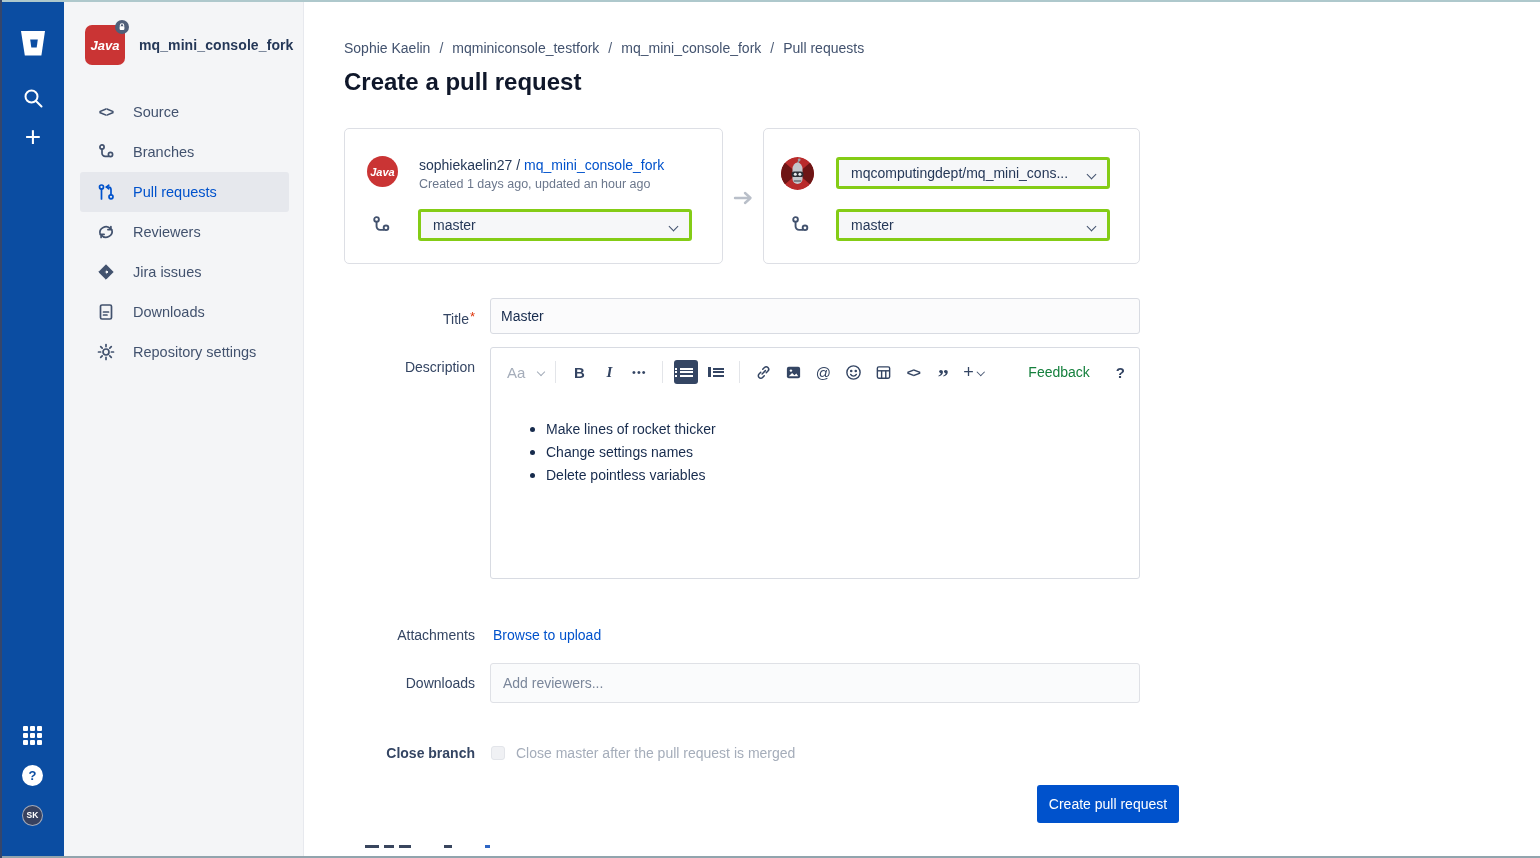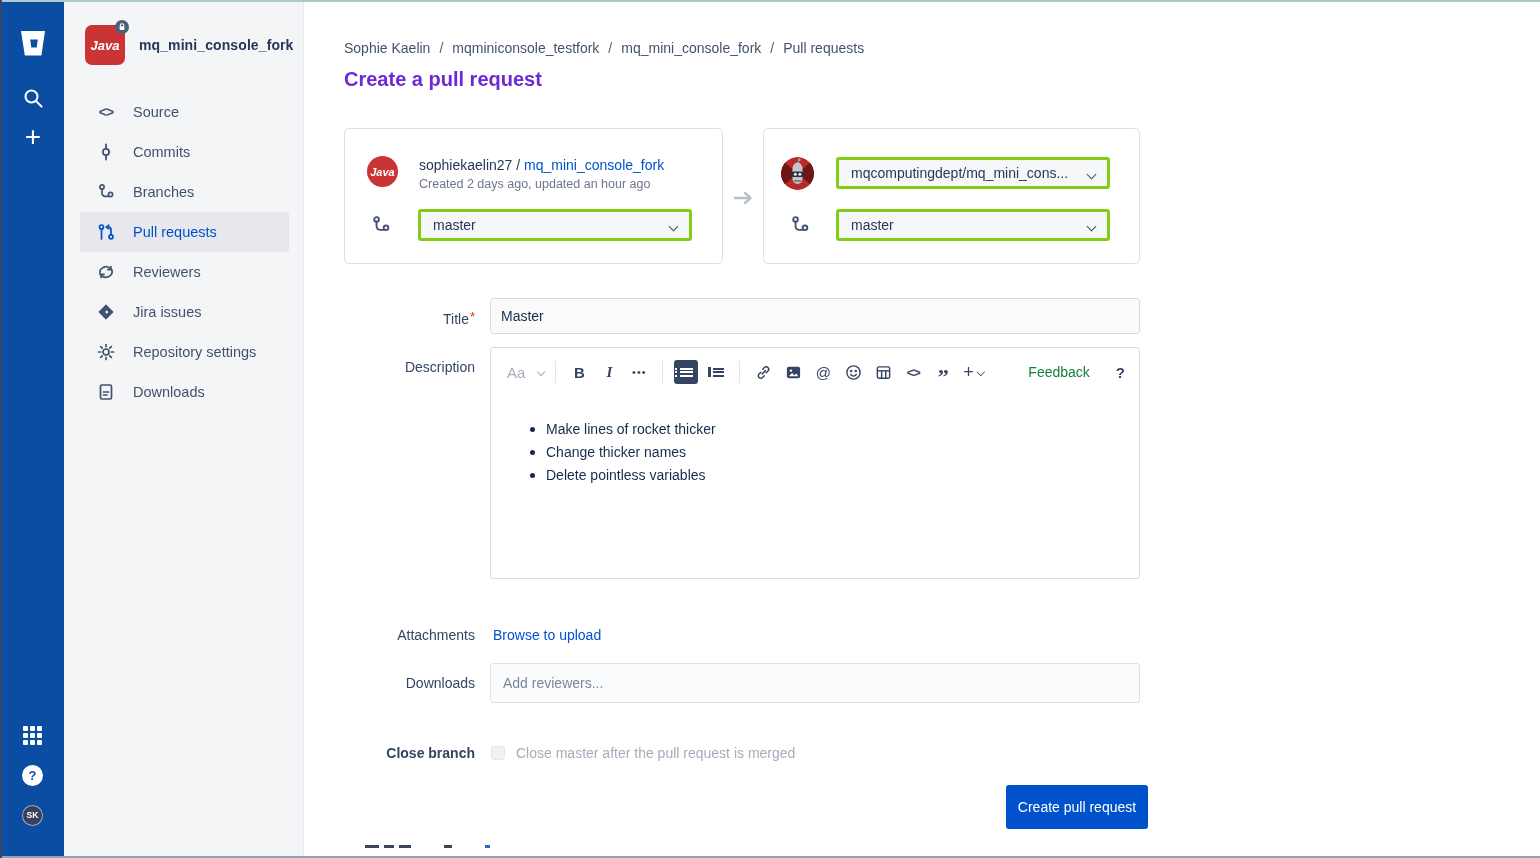--- a/index.html
+++ b/index.html
@@ -38,21 +38,21 @@
   .nav-item.active .nlabel { color:#0052cc; }
   .nav-item.active .nicon { color:#0052cc; }
   .nicon svg { stroke:currentColor; }
   .src-glyph { font-size:14px; font-weight:700; letter-spacing:-1px; color:inherit; }
 
   
   .main { position:absolute; left:304px; top:0; width:1236px; height:858px; background:#fff; }
   .breadcrumb { position:absolute; left:40px; top:40px; font-size:14px; color:#42526e; display:flex; gap:9px; }
   .breadcrumb .crumb { cursor:pointer; }
   .breadcrumb .sep { color:#505f79; }
-  .page-title { position:absolute; left:40px; top:68px; font-size:20px; font-weight:600; color:#6d28d9; }
+  .page-title { position:absolute; left:40px; top:68px; font-size:24px; font-weight:600; color:#0f172a; }
 
   
   .card { position:absolute; background:#fff; border:1px solid #dddfe5; border-radius:5px; }
   .card-src { left:40px; top:128px; width:379px; height:136px; }
   .card-dst { left:459px; top:128px; width:377px; height:136px; }
   .merge-arrow { position:absolute; left:428px; top:186px; width:24px; height:24px; color:#b9bfc9; }
 
   .avatar-java { position:absolute; left:22px; top:27px; width:31px; height:31px; background:#ca3434; border-radius:50%; color:#fff; font-size:11px; font-weight:700; font-style:italic; display:flex; align-items:center; justify-content:center; }
   .src-line1 { position:absolute; left:74px; top:28px; font-size:14px; color:#253858; white-space:nowrap; }
   .src-line1 a { color:#0052cc; text-decoration:none; cursor:pointer; }
@@ -101,21 +101,21 @@
   .attach-label { top:627px; }
   .browse-link { position:absolute; left:189px; top:627px; font-size:14px; color:#0052cc; cursor:pointer; }
   .rev-label { top:675px; }
   .rev-input { position:absolute; left:186px; top:663px; width:650px; height:40px; background:#fafbfc; border:1px solid #dfe1e6; border-radius:3px; padding:0 12px; font-size:14px; color:#172b4d; font-family:"Liberation Sans", sans-serif; }
   .rev-input::placeholder { color:#7a869a; }
 
   .close-label { top:745px; font-weight:700; }
   .cb { position:absolute; left:187px; top:746px; width:14px; height:14px; background:#f0f1f4; border:1px solid #e3e5ea; border-radius:3px; cursor:default; }
   .cb-text { position:absolute; left:212px; top:745px; font-size:14px; color:#a5adba; }
 
-  .submit-btn { position:absolute; left:702px; top:785px; width:142px; height:44px; background:#0052cc; border:none; border-radius:3px; color:#fff; font-size:14px; font-family:"Liberation Sans", sans-serif; cursor:pointer;text-align:center; }
+  .submit-btn { position:absolute; left:733px; top:785px; width:142px; height:38px; background:#0052cc; border:none; border-radius:3px; color:#fff; font-size:14px; font-family:"Liberation Sans", sans-serif; cursor:pointer;text-align:center; }
 
   .clip-frag { position:absolute; left:61px; top:845px; display:flex; gap:5px; }
   .clip-frag i { display:block; height:3px; background:#39465e; }
   .clip-frag i.b { background:#2f66c4; }
 </style>
 </head>
 <body>
 
 <div class="stage">
   <div class="edge-top"></div>
@@ -166,30 +166,20 @@
 
     <div class="nav">
       <div class="nav-item">
         <span class="nicon">
             <span class="src-glyph">&lt;&gt;</span>
           </span>
         <span class="nlabel">Source</span>
       </div>
       <div class="nav-item">
         <span class="nicon">
-          <svg width="18" height="18" viewBox="0 0 18 18" fill="none" stroke-width="1.8" stroke-linecap="round">
-              <line x1="9" y1="1.5" x2="9" y2="5.2"></line>
-              <circle cx="9" cy="9" r="3.1"></circle>
-              <line x1="9" y1="12.8" x2="9" y2="16.5"></line>
-            </svg>
-        </span>
-        <span class="nlabel">Commits</span>
-      </div>
-      <div class="nav-item">
-        <span class="nicon">
           <svg width="18" height="18" viewBox="0 0 18 18" fill="none" stroke-width="1.7" stroke-linecap="round">
               <circle cx="5" cy="4" r="2.1"></circle>
               <circle cx="13.5" cy="11.5" r="2.1"></circle>
               <path d="M5 6.2 v4 a3.2 3.2 0 0 0 3.2 3.2 h3"></path>
             </svg>
         </span>
         <span class="nlabel">Branches</span>
       </div>
       <div class="nav-item active">
         <span class="nicon">
@@ -215,47 +205,47 @@
         <span class="nlabel">Reviewers</span>
       </div>
       <div class="nav-item">
         <span class="nicon">
           <svg width="18" height="18" viewBox="0 0 18 18">
               <path d="M9 1.8 L16.2 9 L9 16.2 L1.8 9 Z" fill="#42526e"></path>
               <path d="M7.6 9 L9.8 6.8 L12 9 L9.8 11.2 Z" fill="#f4f5f7"></path>
             </svg>
         </span>
         <span class="nlabel">Jira issues</span>
+      </div>
+      <div class="nav-item">
+        <span class="nicon">
+          <svg width="18" height="18" viewBox="0 0 18 18" fill="none" stroke-width="1.7" stroke-linecap="round">
+              <rect x="3.5" y="2" width="11" height="14" rx="1.5"></rect>
+              <line x1="6.5" y1="9" x2="11.5" y2="9"></line>
+              <line x1="6.5" y1="12" x2="10" y2="12"></line>
+            </svg>
+        </span>
+        <span class="nlabel">Downloads</span>
       </div>
       <div class="nav-item">
         <span class="nicon">
           <svg width="18" height="18" viewBox="0 0 18 18" fill="none" stroke-width="1.7" stroke-linecap="round">
               <circle cx="9" cy="9" r="3"></circle>
               <line x1="9" y1="1.5" x2="9" y2="3.6"></line>
               <line x1="9" y1="14.4" x2="9" y2="16.5"></line>
               <line x1="1.5" y1="9" x2="3.6" y2="9"></line>
               <line x1="14.4" y1="9" x2="16.5" y2="9"></line>
               <line x1="3.7" y1="3.7" x2="5.2" y2="5.2"></line>
               <line x1="12.8" y1="12.8" x2="14.3" y2="14.3"></line>
               <line x1="3.7" y1="14.3" x2="5.2" y2="12.8"></line>
               <line x1="12.8" y1="5.2" x2="14.3" y2="3.7"></line>
             </svg>
         </span>
         <span class="nlabel">Repository settings</span>
       </div>
-      <div class="nav-item">
-        <span class="nicon">
-          <svg width="18" height="18" viewBox="0 0 18 18" fill="none" stroke-width="1.7" stroke-linecap="round">
-              <rect x="3.5" y="2" width="11" height="14" rx="1.5"></rect>
-              <line x1="6.5" y1="9" x2="11.5" y2="9"></line>
-              <line x1="6.5" y1="12" x2="10" y2="12"></line>
-            </svg>
-        </span>
-        <span class="nlabel">Downloads</span>
-      </div>
     </div>
   </div>
 
   <div class="main">
     <div class="breadcrumb">
       <span class="crumb">Sophie Kaelin</span>
       <span class="sep">/</span>
       <span class="crumb">mqminiconsole_testfork</span>
       <span class="sep">/</span>
       <span class="crumb">mq_mini_console_fork</span>
@@ -266,21 +256,21 @@
 
     <div class="card card-src">
       <div class="avatar-java">
         <span>Java</span>
       </div>
       <div class="src-line1">
         <span>sophiekaelin27</span>
         <span>/</span>
         <a>mq_mini_console_fork</a>
       </div>
-      <div class="src-line2">Created 2 days ago, updated an hour ago</div>
+      <div class="src-line2">Created 1 days ago, updated an hour ago</div>
       <div class="branch-ic">
         <svg width="20" height="20" viewBox="0 0 18 18" fill="none" stroke="#42526e" stroke-width="1.7" stroke-linecap="round">
             <circle cx="5" cy="4" r="2.1"></circle>
             <circle cx="13.5" cy="11.5" r="2.1"></circle>
             <path d="M5 6.2 v4 a3.2 3.2 0 0 0 3.2 3.2 h3"></path>
           </svg>
       </div>
       <div class="dd dd-src-branch">
         <span class="txt">master</span>
         <span class="chev"></span>
@@ -392,21 +382,21 @@
         <span class="tbtn t-plus">
             <span>+</span>
             <span class="chev"></span>
           </span>
         <span class="t-spacer"></span>
         <span class="t-feedback">Feedback</span>
         <span class="t-help">?</span>
       </div>
       <ul class="desc-list">
         <li>Make lines of rocket thicker</li>
-        <li>Change thicker names</li>
+        <li>Change settings names</li>
         <li>Delete pointless variables</li>
       </ul>
     </div>
 
     <div class="flabel attach-label">Attachments</div>
     <a class="browse-link">Browse to upload</a>
 
     <div class="flabel rev-label">Downloads</div>
     <input class="rev-input" type="text" placeholder="Add reviewers..." style="">
 

